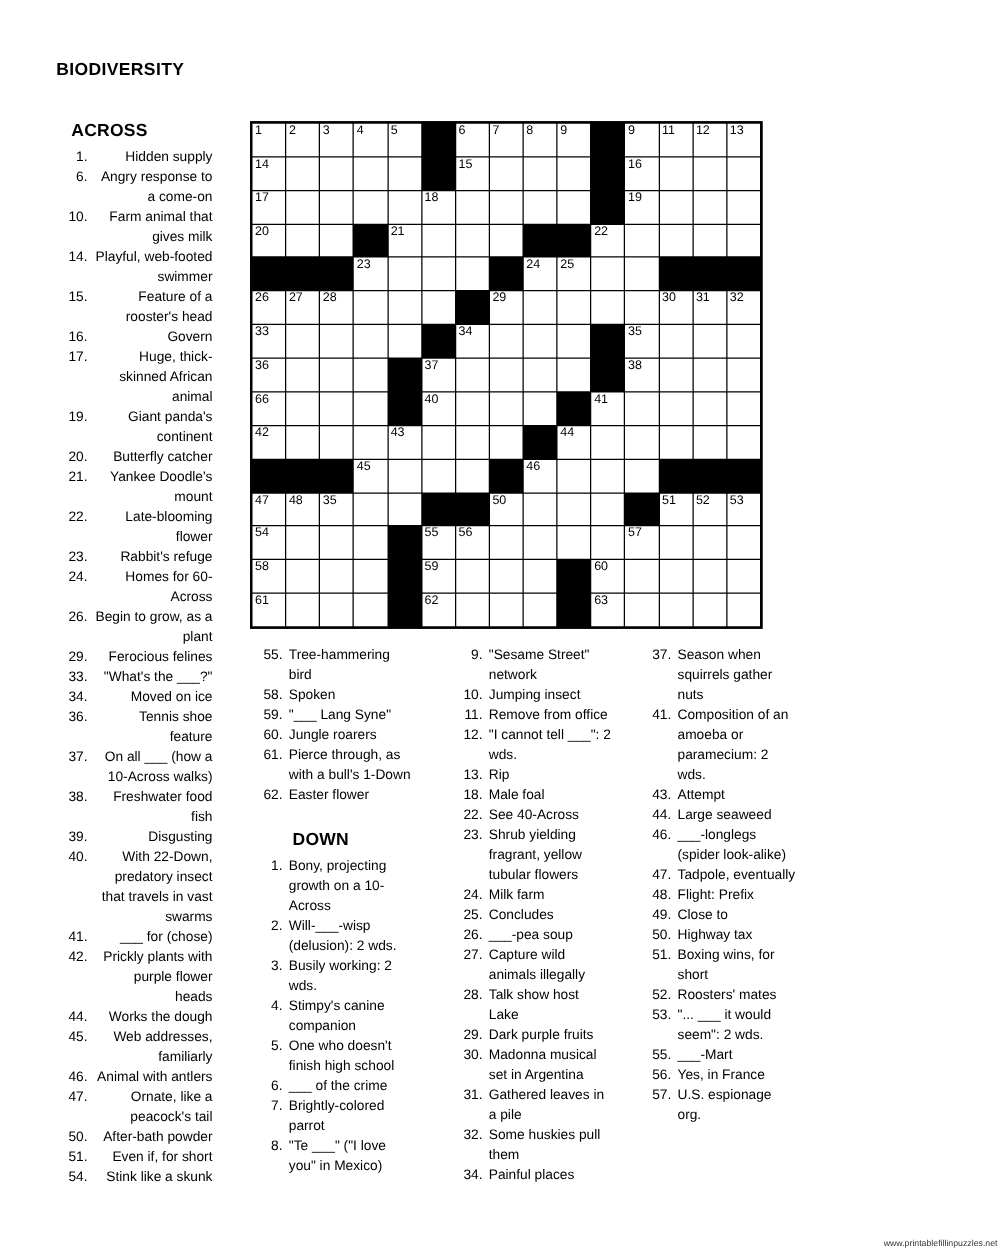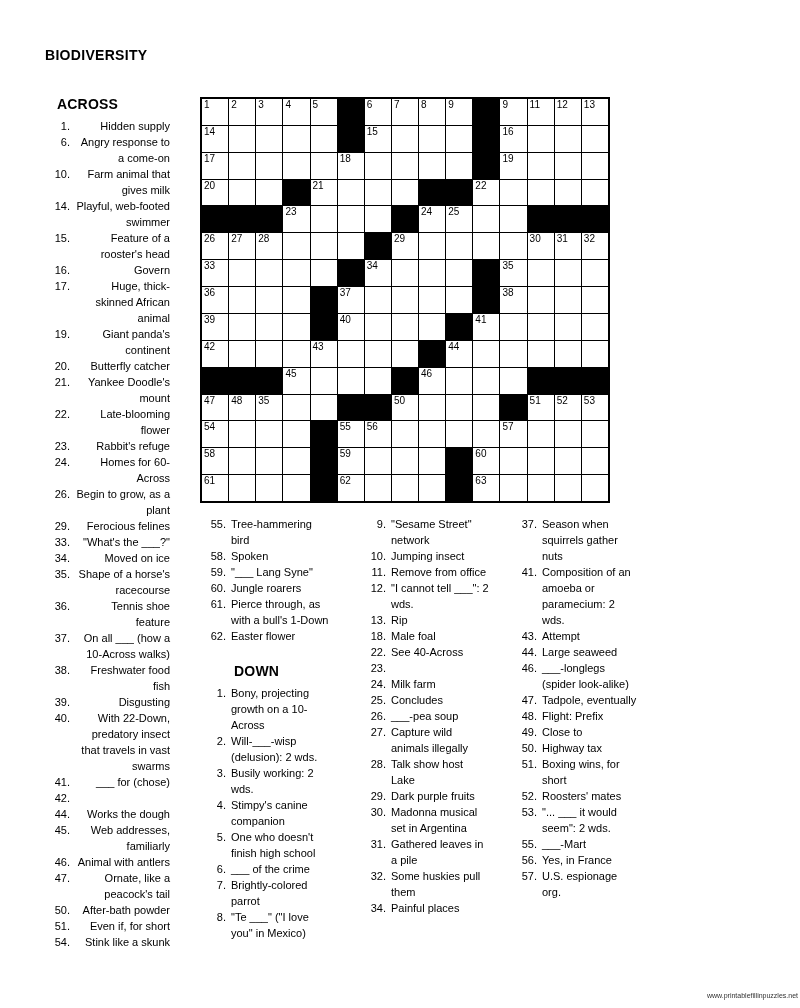--- a/index.html
+++ b/index.html
@@ -252,21 +252,21 @@
       <div class="cell"></div>
       <div class="cell"></div>
       <div class="cell black"></div>
       <div class="cell">
         <span class="cellnum">38</span>
       </div>
       <div class="cell"></div>
       <div class="cell"></div>
       <div class="cell"></div>
       <div class="cell">
-        <span class="cellnum">39</span>
+        <span class="cellnum">66</span>
       </div>
       <div class="cell"></div>
       <div class="cell"></div>
       <div class="cell"></div>
       <div class="cell black"></div>
       <div class="cell">
         <span class="cellnum">40</span>
       </div>
       <div class="cell"></div>
       <div class="cell"></div>
@@ -480,24 +480,20 @@
         </div>
         <div class="clue">
           <span class="cnum">33.</span>
           <span class="ctext">"What's the ___?"</span>
         </div>
         <div class="clue">
           <span class="cnum">34.</span>
           <span class="ctext">Moved on ice</span>
         </div>
         <div class="clue">
-          <span class="cnum">35.</span>
-          <span class="ctext">Shape of a horse's racecourse</span>
-        </div>
-        <div class="clue">
           <span class="cnum">36.</span>
           <span class="ctext">Tennis shoe feature</span>
         </div>
         <div class="clue">
           <span class="cnum">37.</span>
           <span class="ctext">On all ___ (how a 10-Across walks)</span>
         </div>
         <div class="clue">
           <span class="cnum">38.</span>
           <span class="ctext">Freshwater food fish</span>
@@ -509,20 +505,21 @@
         <div class="clue">
           <span class="cnum">40.</span>
           <span class="ctext">With 22-Down, predatory insect that travels in vast swarms</span>
         </div>
         <div class="clue">
           <span class="cnum">41.</span>
           <span class="ctext">___ for (chose)</span>
         </div>
         <div class="clue">
           <span class="cnum">42.</span>
+          <span class="ctext">Prickly plants with purple flower heads</span>
         </div>
         <div class="clue">
           <span class="cnum">44.</span>
           <span class="ctext">Works the dough</span>
         </div>
         <div class="clue">
           <span class="cnum">45.</span>
           <span class="ctext">Web addresses, familiarly</span>
         </div>
         <div class="clue">
@@ -637,20 +634,21 @@
         <div class="clue">
           <span class="cnum">18.</span>
           <span class="ctext">Male foal</span>
         </div>
         <div class="clue">
           <span class="cnum">22.</span>
           <span class="ctext">See 40-Across</span>
         </div>
         <div class="clue">
           <span class="cnum">23.</span>
+          <span class="ctext">Shrub yielding fragrant, yellow tubular flowers</span>
         </div>
         <div class="clue">
           <span class="cnum">24.</span>
           <span class="ctext">Milk farm</span>
         </div>
         <div class="clue">
           <span class="cnum">25.</span>
           <span class="ctext">Concludes</span>
         </div>
         <div class="clue">

